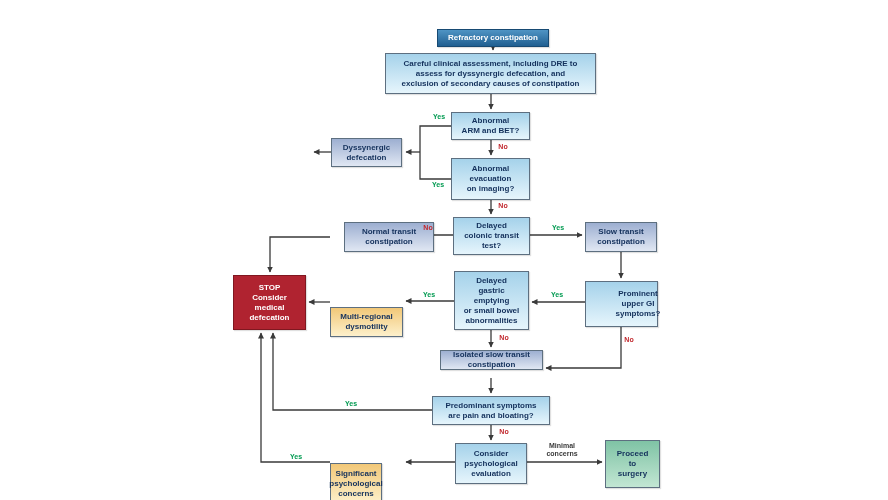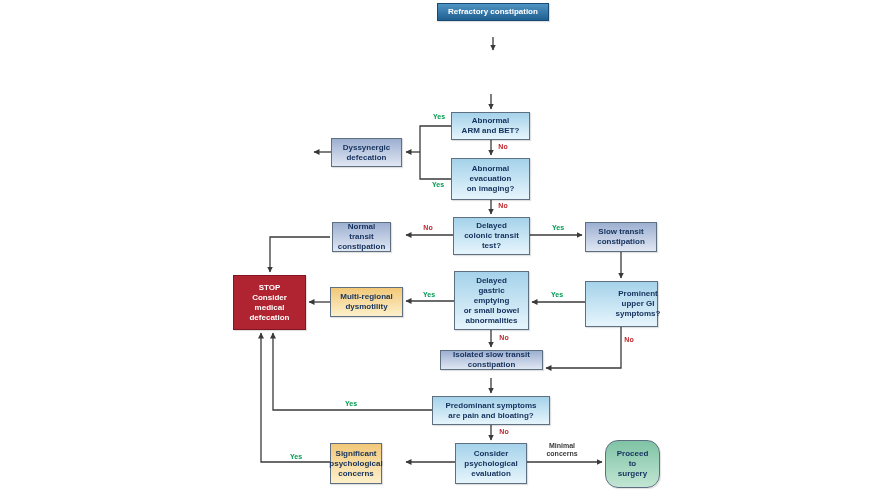--- a/index.html
+++ b/index.html
@@ -10,21 +10,21 @@
     position:absolute; box-sizing:border-box;
     display:flex; align-items:center; justify-content:center;
     text-align:center; font-weight:bold; font-size:8px; line-height:1.25;
     color:#14315c; border:1px solid #5d6f80; white-space:pre-line;
     padding:1px 2px; box-shadow:1px 1px 1px rgba(0,0,0,0.12);
   }
   .blue       { background:linear-gradient(180deg,#a5d2ea 0%,#e6f5fc 100%); }
   .periwinkle { background:linear-gradient(180deg,#9dafd1 0%,#e0e7f3 100%);text-align:center; }
   .darkblue   { background:linear-gradient(180deg,#4f94c4 0%,#205f91 100%); color:#ffffff; border-color:#174a73; }
   .red        { background:#b02330; color:#ffffff; border-color:#801720; }
-  .yellow     { background:linear-gradient(180deg,#f2c878 0%,#fdf0cb 100%); }
+  .yellow     { background:linear-gradient(180deg,#f2c878 0%,#fdf0cb 100%);margin-top:20px; }
   .green      { background:linear-gradient(180deg,#7fc3a5 0%,#c2e6d3 100%); }
   .lbl {
     position:absolute; font-size:7px; font-weight:bold; line-height:1.15;
     transform:translateX(-50%); white-space:pre-line; text-align:center;
   }
   .yes { color:#009a50; }
   .no  { color:#c1272d; }
   .neutral { color:#3a3a3a; }
 </style>
 </head>
@@ -57,35 +57,38 @@
       <path d="M621,327 L621,368 L546,368" marker-end="url(#ah)"></path>
       <path d="M491,378 L491,393" marker-end="url(#ah)"></path>
       <path d="M432,410 L273,410 L273,333" marker-end="url(#ah)"></path>
       <path d="M491,425 L491,440" marker-end="url(#ah)"></path>
       <path d="M455,462 L406,462" marker-end="url(#ah)"></path>
       <path d="M330,462 L261,462 L261,333" marker-end="url(#ah)"></path>
       <path d="M527,462 L602,462" marker-end="url(#ah)"></path>
     </g>
   </svg>
 
-  <div class="node darkblue" style="left:437px; top:3px; width:112px; height:18px;">Refractory constipation</div>
+  <div class="node darkblue" style="left:437px; top:29px; width:112px; height:18px;">Refractory constipation</div>
 
+  <div class="node blue" style="left:385px; top:53px; width:211px; height:41px;">Careful clinical assessment, including DRE to
+assess for dyssynergic defecation, and
+exclusion of secondary causes of constipation</div>
 
   <div class="node blue" style="left:451px; top:112px; width:79px; height:28px;">Abnormal
 ARM and BET?</div>
 
   <div class="node blue" style="left:451px; top:158px; width:79px; height:42px;">Abnormal
 evacuation
 on imaging?</div>
 
 
   <div class="node periwinkle" style="left:331px; top:138px; width:71px; height:29px;">Dyssynergic
 defecation</div>
 
-  <div class="node periwinkle" style="left:332px; top:222px; width:59px; height:30px;">Normal transit
+  <div class="node periwinkle" style="left:344px; top:222px; width:90px; height:30px;">Normal transit
 constipation</div>
 
   <div class="node blue" style="left:453px; top:217px; width:77px; height:38px;">Delayed
 colonic transit
 test?</div>
 
   <div class="node periwinkle" style="left:585px; top:222px; width:72px; height:30px;">Slow transit
 constipation</div>
 
   <div class="node red" style="left:233px; top:275px; width:73px; height:55px;">STOP
@@ -113,21 +116,21 @@
 are pain and bloating?</div>
 
   <div class="node yellow" style="left:330px; top:443px; width:52px; height:41px;">Significant
 psychological
 concerns</div>
 
   <div class="node blue" style="left:455px; top:443px; width:72px; height:41px;">Consider
 psychological
 evaluation</div>
 
-  <div class="node green" style="left:605px; top:440px; width:55px; height:48px;border-radius:13px;">Proceed
+  <div class="node green" style="left:605px; top:440px; width:55px; height:48px;">Proceed
 to
 surgery</div>
 
   <span class="lbl yes" style="left:439px; top:113px;">Yes</span>
   <span class="lbl yes" style="left:438px; top:181px;">Yes</span>
   <span class="lbl no" style="left:503px; top:143px;">No</span>
   <span class="lbl no" style="left:503px; top:202px;">No</span>
   <span class="lbl no" style="left:428px; top:224px;">No</span>
   <span class="lbl yes" style="left:558px; top:224px;">Yes</span>
   <span class="lbl yes" style="left:429px; top:291px;">Yes</span>

